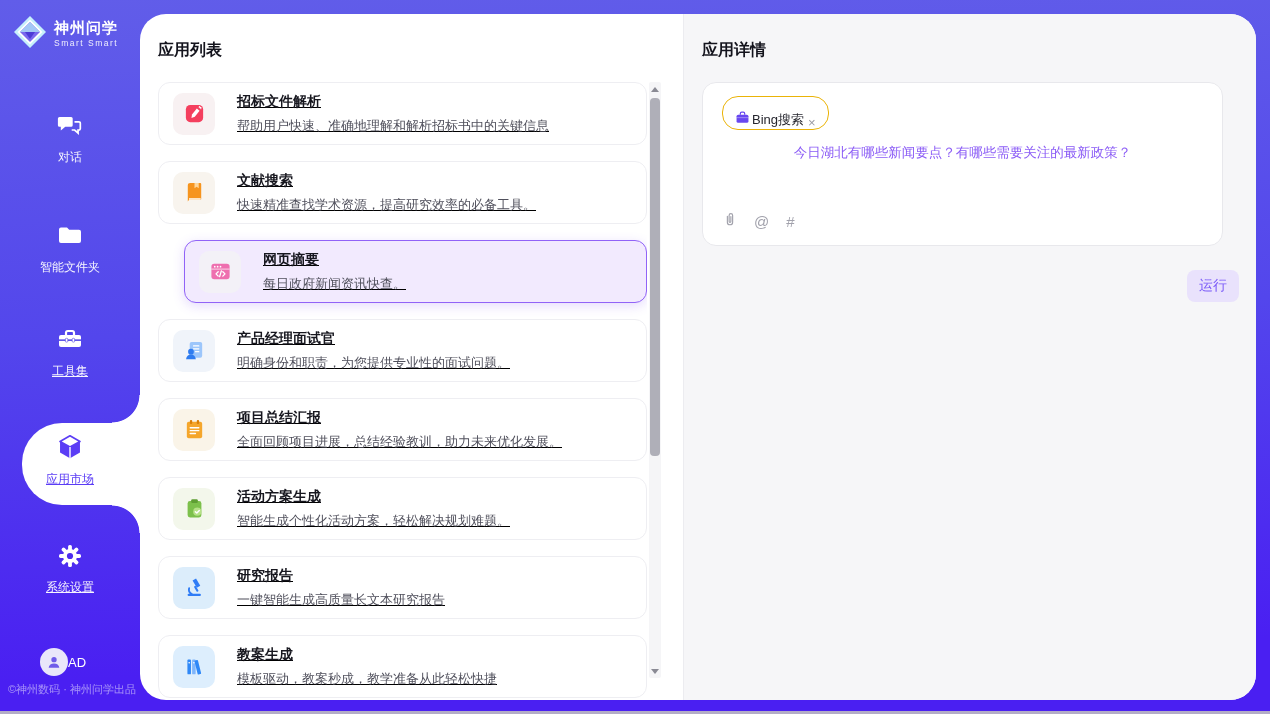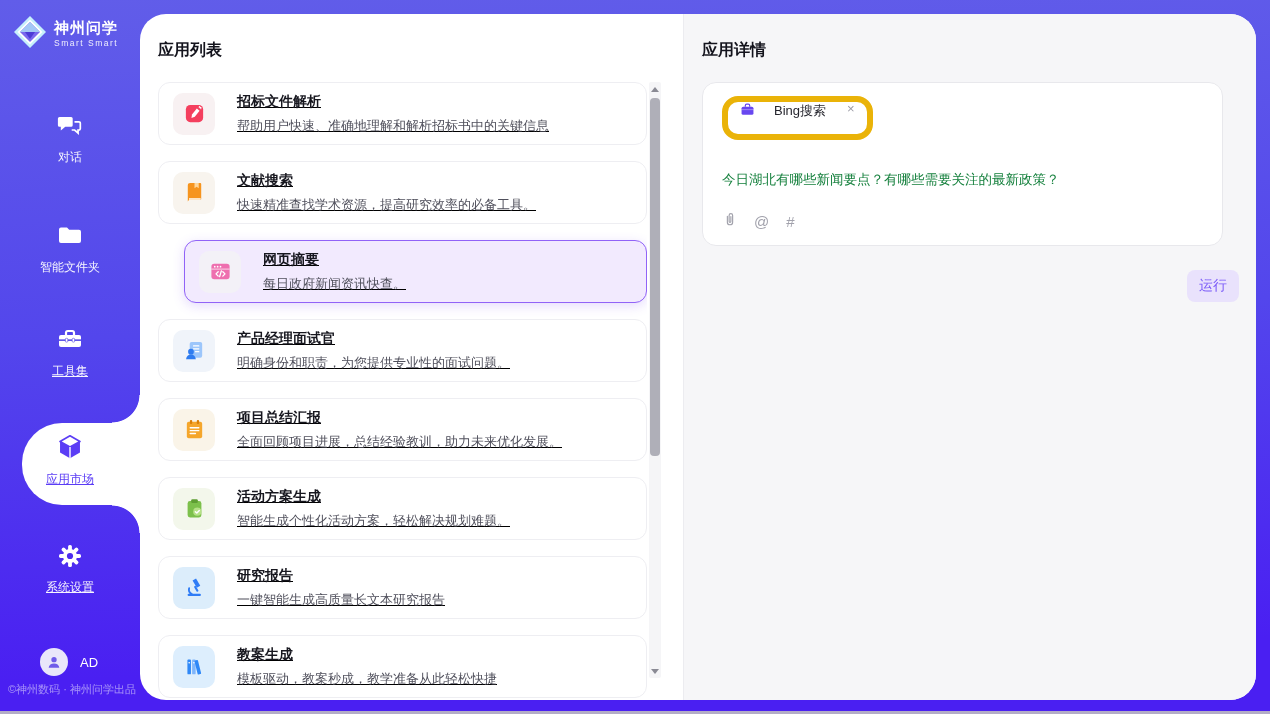--- a/index.html
+++ b/index.html
@@ -21,21 +21,21 @@
   .nav-item{position:absolute;left:0;width:140px;text-align:center;color:#fff;cursor:pointer;}
   .nav-item .nav-label{display:inline-block;font-size:12px;margin-top:5px;color:rgba(255,255,255,.95);}
   .nav-label.u{text-decoration:underline;}
   .nav-item.active .nav-label{color:#5B3DF5;text-decoration:underline;}
 
   .bubble{position:absolute;left:22px;top:423px;width:118px;height:82px;background:#fff;border-radius:40px 0 0 40px;}
   .notch{position:absolute;left:112px;width:28px;height:28px;}
   .notch.top{top:395px;background:radial-gradient(circle 28px at 0 0, rgba(0,0,0,0) 27px, #fff 27.8px);}
   .notch.bottom{top:505px;background:radial-gradient(circle 28px at 0 100%, rgba(0,0,0,0) 27px, #fff 27.8px);}
 
-  .user{position:absolute;left:40px;top:648px;display:flex;align-items:center;gap:12px;}
+  .user{position:absolute;left:40px;top:648px;display:flex;align-items:center;gap:0;}
   .avatar{width:28px;height:28px;border-radius:50%;background:#E9E6FA;display:flex;align-items:center;justify-content:center;}
   .user-label{color:#fff;font-size:13px;}
   .side-footer{position:absolute;left:8px;top:682px;font-size:11px;color:rgba(255,255,255,.5);white-space:nowrap;}
 
   
   .content{position:absolute;left:140px;top:14px;width:1116px;height:686px;background:#fff;border-radius:26px;display:flex;overflow:hidden;}
 
   
   .list-panel{width:543px;position:relative;flex:none;}
   .panel-title{position:absolute;top:26px;left:18px;font-size:16px;font-weight:bold;color:#14141d;}
@@ -53,25 +53,25 @@
   .sb-btn.up{top:0;}
   .sb-btn.down{bottom:0;}
   .tri-up{width:0;height:0;border-left:4px solid transparent;border-right:4px solid transparent;border-bottom:5px solid #8A8A94;}
   .tri-down{width:0;height:0;border-left:4px solid transparent;border-right:4px solid transparent;border-top:5px solid #8A8A94;}
   .sb-thumb{position:absolute;left:1px;top:16px;width:10px;height:358px;background:#AFAFB8;border-radius:4px;cursor:grab;}
 
   
   .detail-panel{width:591px;background:#F6F6F8;border-left:1px solid #ECECF0;position:relative;box-sizing:border-box;flex:none;}
   .tool-card{position:absolute;top:68px;left:18px;width:521px;height:164px;background:#fff;border:1px solid #E8E8EC;
              border-radius:14px;box-sizing:border-box;padding:13px 19px;}
-  .tag{display:inline-flex;align-items:flex-start;height:32px;border:6px solid #eab308;border-radius:16px;
-       padding:0 12px;gap:19px;background:#fff;cursor:pointer;}
+  .tag{display:inline-flex;align-items:flex-end;height:32px;border:1px solid #eab308;border-radius:16px;
+       padding:0 12px;gap:2px;background:#fff;cursor:pointer;}
   .tag-label{font-size:13px;color:#26262e;}
   .tag-close{font-size:13px;color:#9A9AA4;margin-left:2px;cursor:pointer;line-height:1;}
-  .query{margin-top:31px;font-size:13.5px;color:#15803d;}
+  .query{margin-top:14px;font-size:13.5px;color:#8b5cf6;text-align:center;}
   .composer-icons{position:absolute;left:20px;bottom:13px;display:flex;gap:17px;align-items:center;color:#A2A2AC;}
   .glyph-icon{font-size:15px;color:#A2A2AC;cursor:pointer;}
   .run-btn{position:absolute;top:256px;right:35px;width:52px;height:32px;background:#E9E2FC;color:#7A5AF8;
            font-size:14px;border:none;border-radius:8px;cursor:pointer;font-family:inherit;margin-left:28px;}
 </style>
 </head>
 <body>
 
 <div class="sidebar">
 

